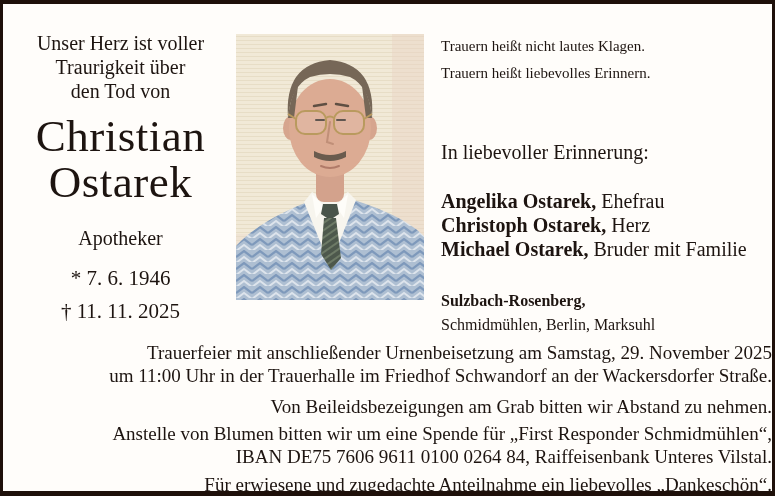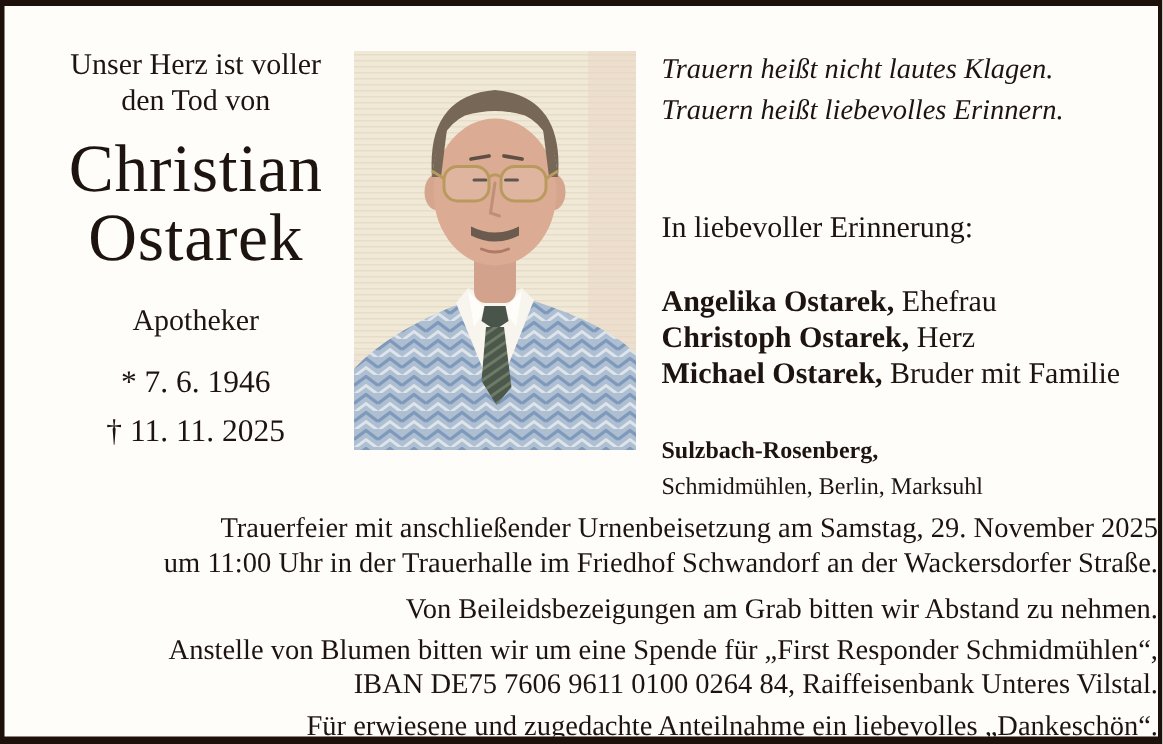--- a/index.html
+++ b/index.html
@@ -8,50 +8,51 @@
     width:775px;height:496px;
     box-sizing:border-box;
     background:#fffdfa;
     border:solid #1e100a;
     border-width:4px 3px 5px 3px;
     font-family:"Liberation Serif","DejaVu Serif",serif;
     color:#1d1410;
     overflow:hidden;
   }
   
-  .left-col{position:absolute;left:14px;top:27px;width:227px;text-align:center;}
+  .left-col{position:absolute;left:4px;top:27px;width:227px;text-align:center;}
   .intro{font-size:20px;line-height:24px;}
   .name{margin-top:10px;font-size:45px;line-height:46px;letter-spacing:0.5px;}
   .profession{margin-top:22px;font-size:20px;}
   .birth{margin-top:16px;font-size:21px;}
   .death{margin-top:8px;font-size:21px;}
   
   .photo{position:absolute;left:233px;top:30px;width:188px;height:266px;}
   .photo svg{display:block;}
   
   .right-col{position:absolute;left:438px;top:29px;width:330px;}
-  .quote{font-style:italic;font-size:19px;line-height:27px;}
+  .quote{font-size:15px;line-height:27px;}
   .heading{margin-top:54px;font-size:20px;font-family:Liberation Serif, serif;}
   .mourners{margin-top:25px;font-size:20px;line-height:24px;}
   .places{margin-top:28px;font-size:16px;line-height:24px;}
   .b{font-weight:bold;}
   
   .bottom{position:absolute;left:0;right:0;top:337px;text-align:right;font-size:19px;line-height:23px;}
   .note{margin-top:8px;font-family:Liberation Serif, serif;}
   .donation{margin-top:4px;}
   .thanks{margin-top:5px;}
 </style>
 </head>
 <body>
 
 <div class="card">
 
   <div class="left-col">
     <div class="intro">
       <div>Unser Herz ist voller</div>
+      <div>Traurigkeit über</div>
       <div>den Tod von</div>
     </div>
     <div class="name">
       <div>Christian</div>
       <div>Ostarek</div>
     </div>
     <div class="profession">Apotheker</div>
     <div class="birth">* 7. 6. 1946</div>
     <div class="death">† 11. 11. 2025</div>
   </div>

